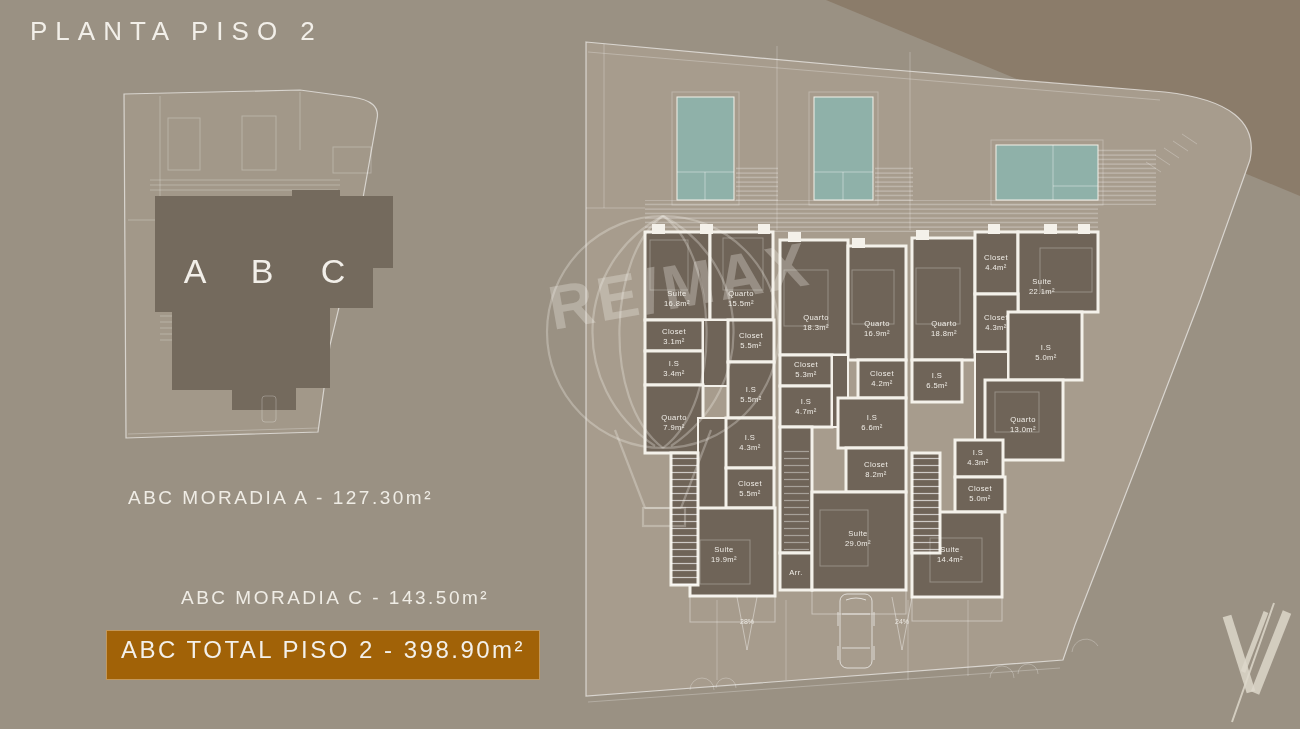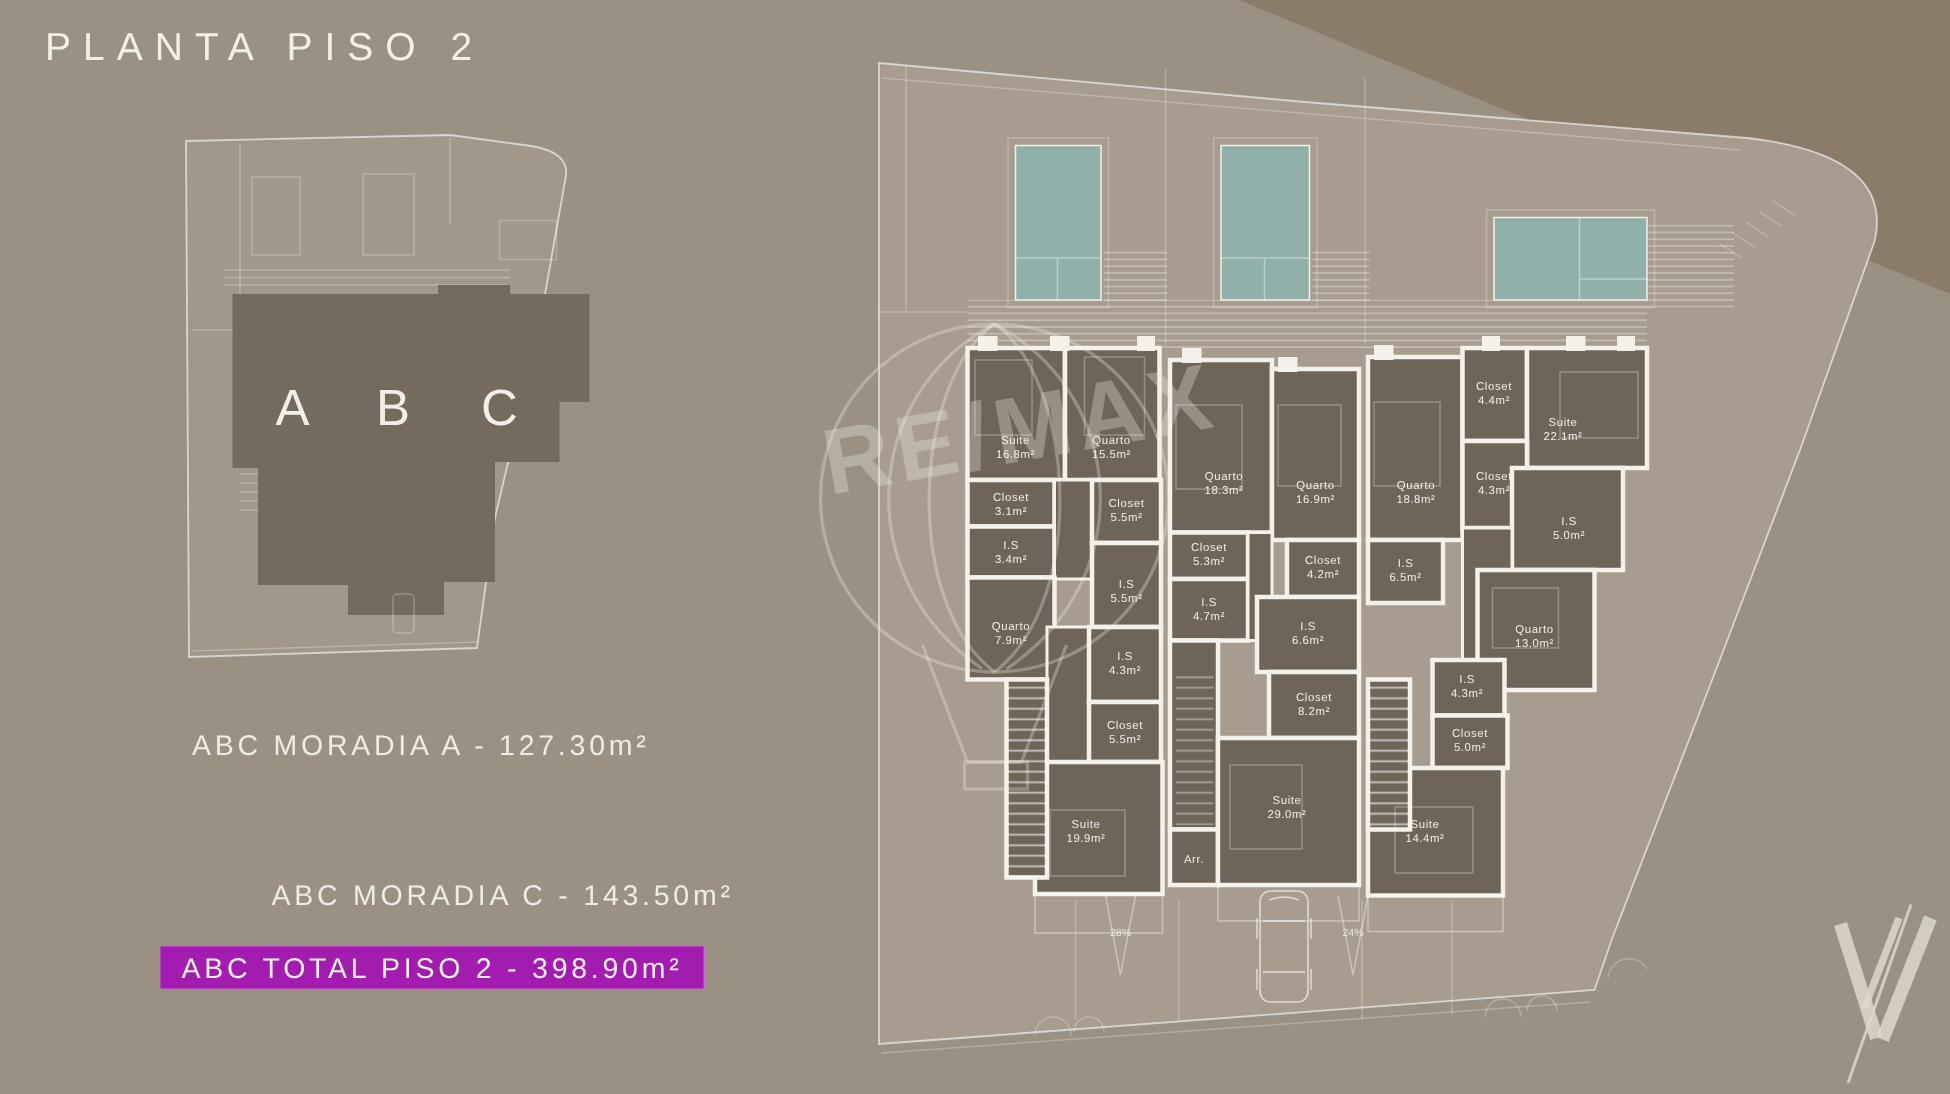--- a/index.html
+++ b/index.html
@@ -7,23 +7,23 @@
        font-family:"Liberation Sans", sans-serif;position:relative;}
   .canvas{position:absolute;inset:0;width:1092px;height:729px;}
   svg{position:absolute;left:0;top:0;}
   .page-title{position:absolute;left:30px;top:16px;color:#f2efe9;font-size:26px;
       letter-spacing:8px;font-weight:300;white-space:nowrap;}
   .area-line{position:absolute;color:#efece5;font-size:19px;letter-spacing:2.5px;
       font-weight:300;white-space:nowrap;}
   .l1{left:128px;top:487px;text-align:right;}
   .l2{left:128px;top:537px;}
   .l3{left:137px;top:587px;margin-left:44px;}
-  .area-total{position:absolute;left:106px;top:630px;background:#a21caf;
-      border:1px solid rgba(255,255,255,.35);color:#f3f0ea;font-size:19px;
-      letter-spacing:2.5px;font-weight:300;padding:5px 14px 1px 14px;white-space:nowrap;}
+  .area-total{position:absolute;left:106px;top:630px;background:#a16207;
+      border:1px solid rgba(255,255,255,.35);color:#f3f0ea;font-size:24px;
+      letter-spacing:2.5px;font-weight:300;padding:5px 14px 15px 14px;white-space:nowrap;}
   
   .lot{fill:#a79c8d;stroke:rgba(255,255,255,.6);stroke-width:1.2;}
   .room{fill:#6f6458;stroke:#f4f1ea;stroke-width:3;stroke-linejoin:miter;}
   .hall{fill:#6f6458;stroke:#f4f1ea;stroke-width:2;}
   .furn{fill:none;stroke:rgba(255,255,255,.28);stroke-width:1;}
   .pool{fill:#8fb1a9;stroke:#f4f1ea;stroke-width:1;}
   .faint{stroke:rgba(255,255,255,.4);stroke-width:1;fill:none;}
   .vfaint{stroke:rgba(255,255,255,.25);stroke-width:1;fill:none;}
   .rl{fill:#f1eee8;font-size:7.6px;text-anchor:middle;letter-spacing:.4px;}
   .pct{fill:#f1eee8;font-size:7px;text-anchor:middle;opacity:.9;}

